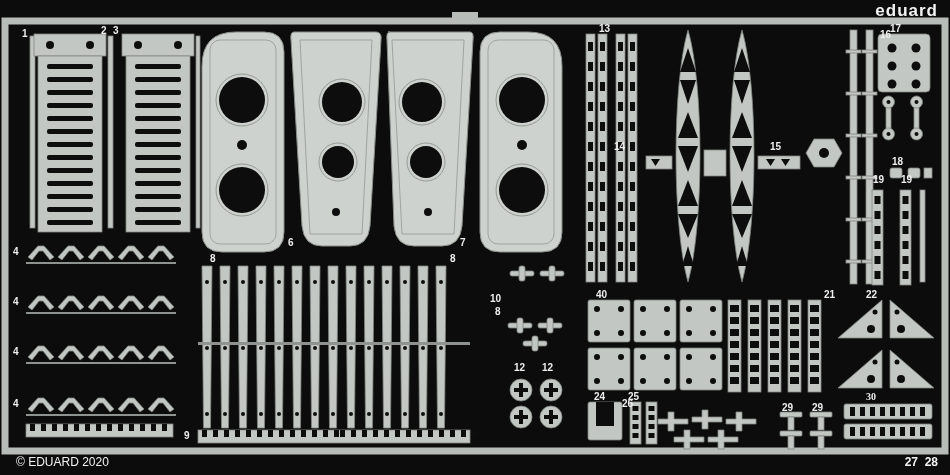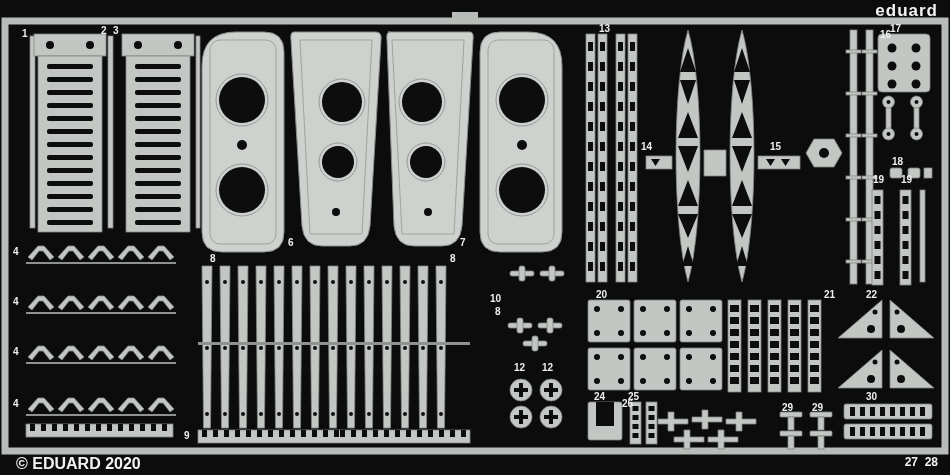--- a/index.html
+++ b/index.html
@@ -18,21 +18,21 @@
   .ln{fill:none;stroke:#a0a4a0;stroke-width:1;}
   .ring{fill:none;stroke:#969a96;stroke-width:1;}
   .frame-rect{fill:none;stroke:var(--frame,#b8bcb8);stroke-width:7;}
   
   .header{position:absolute;left:12px;top:2px;height:18px;display:flex;align-items:center;
     color:var(--text,#f2f2f2);font-weight:bold;font-size:13px;white-space:pre;}
   .header .gap{width:14px;display:inline-block;}
   .brand{position:absolute;right:12px;top:1px;color:var(--text,#f2f2f2);
     font-family:Liberation Sans, sans-serif;font-weight:bold;font-size:17px;letter-spacing:1px;}
   .footer-left{position:absolute;left:16px;top:455px;color:var(--text,#f2f2f2);
-    font-weight:bold;font-size:16px;}
+    font-weight:normal;font-size:12px;}
   .footer-right{position:absolute;right:12px;top:455px;color:var(--text,#f2f2f2);
     font-weight:bold;font-size:12px;display:flex;gap:17px;white-space:pre;}
   .labels{position:absolute;left:0;top:0;width:100%;height:100%;pointer-events:none;}
   .part-label{position:absolute;color:#eeeeee;font-size:10px;line-height:10px;font-weight:bold;}
 </style>
 </head>
 <body>
 
 <div class="sheet">
 
@@ -412,30 +412,30 @@
       <span class="part-label" style="left: 288px; top: 238px;">6</span>
       <span class="part-label" style="left: 460px; top: 238px;">7</span>
       <span class="part-label" style="left: 210px; top: 254px;">8</span>
       <span class="part-label" style="left: 450px; top: 254px;">8</span>
       <span class="part-label" style="left: 184px; top: 431px;">9</span>
       <span class="part-label" style="left: 490px; top: 254px; margin-top: 40px;">10</span>
       <span class="part-label" style="left: 495px; top: 307px;">8</span>
       <span class="part-label" style="left: 514px; top: 363px;">12</span>
       <span class="part-label" style="left: 542px; top: 363px;">12</span>
       <span class="part-label" style="left: 599px; top: 24px;">13</span>
-      <span class="part-label" style="left: 641px; top: 142px;">14</span>
+      <span class="part-label" style="left: 614px; top: 142px;">14</span>
       <span class="part-label" style="left: 770px; top: 142px;">15</span>
       <span class="part-label" style="left: 880px; top: 30px;">16</span>
       <span class="part-label" style="left: 890px; top: 24px;">17</span>
       <span class="part-label" style="left: 892px; top: 157px;">18</span>
       <span class="part-label" style="left: 873px; top: 175px;">19</span>
       <span class="part-label" style="left: 901px; top: 175px;">19</span>
-      <span class="part-label" style="left: 596px; top: 290px;">20</span>
+      <span class="part-label" style="left: 596px; top: 290px;">40</span>
       <span class="part-label" style="left: 824px; top: 290px;">21</span>
       <span class="part-label" style="left: 866px; top: 290px;">22</span>
       <span class="part-label" style="left: 594px; top: 392px;">24</span>
       <span class="part-label" style="left: 628px; top: 392px;">25</span>
       <span class="part-label" style="left: 622px; top: 399px;">26</span>
       <span class="part-label" style="left: 782px; top: 403px;">29</span>
       <span class="part-label" style="left: 812px; top: 403px;">29</span>
-      <span class="part-label" style="left: 866px; top: 392px;">30</span>
+      <span class="part-label" style="left: 866px; top: 392px; font-family: Liberation Serif, serif;">30</span>
     </div>
 </div>
 
 </body></html>

